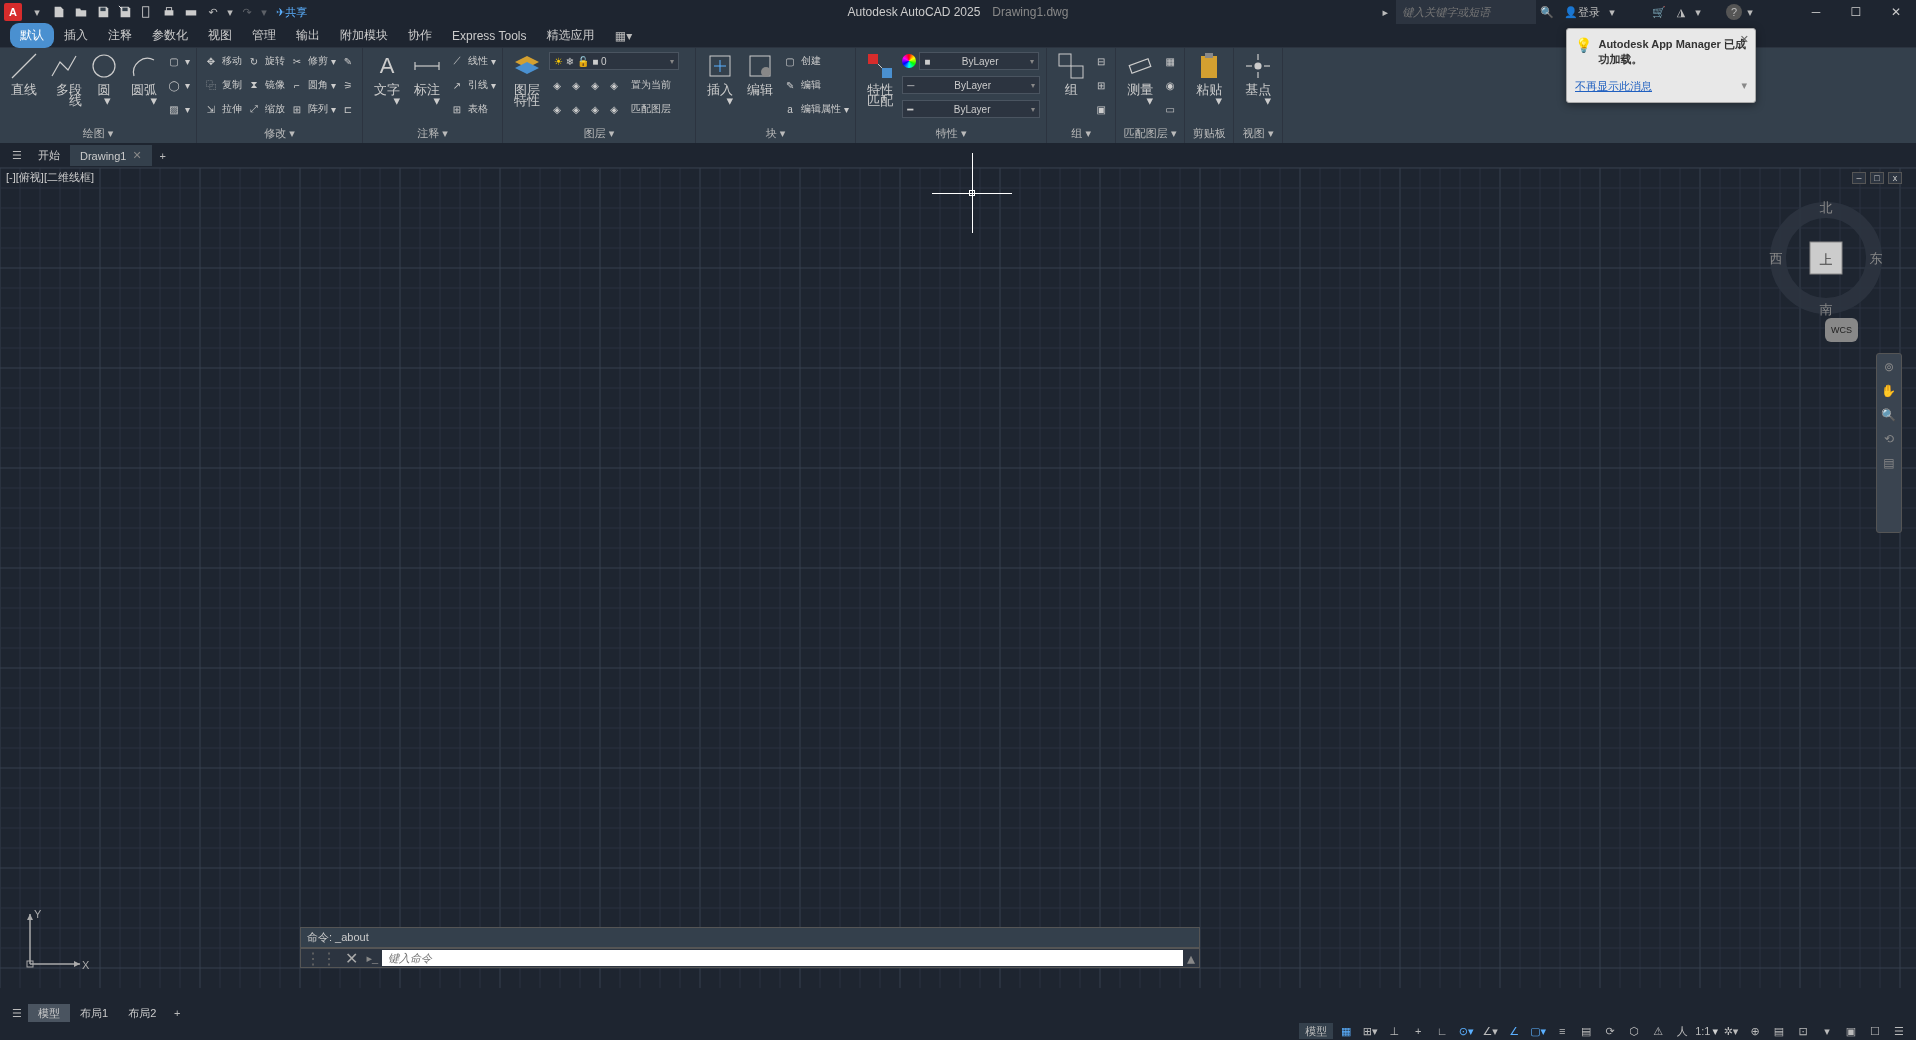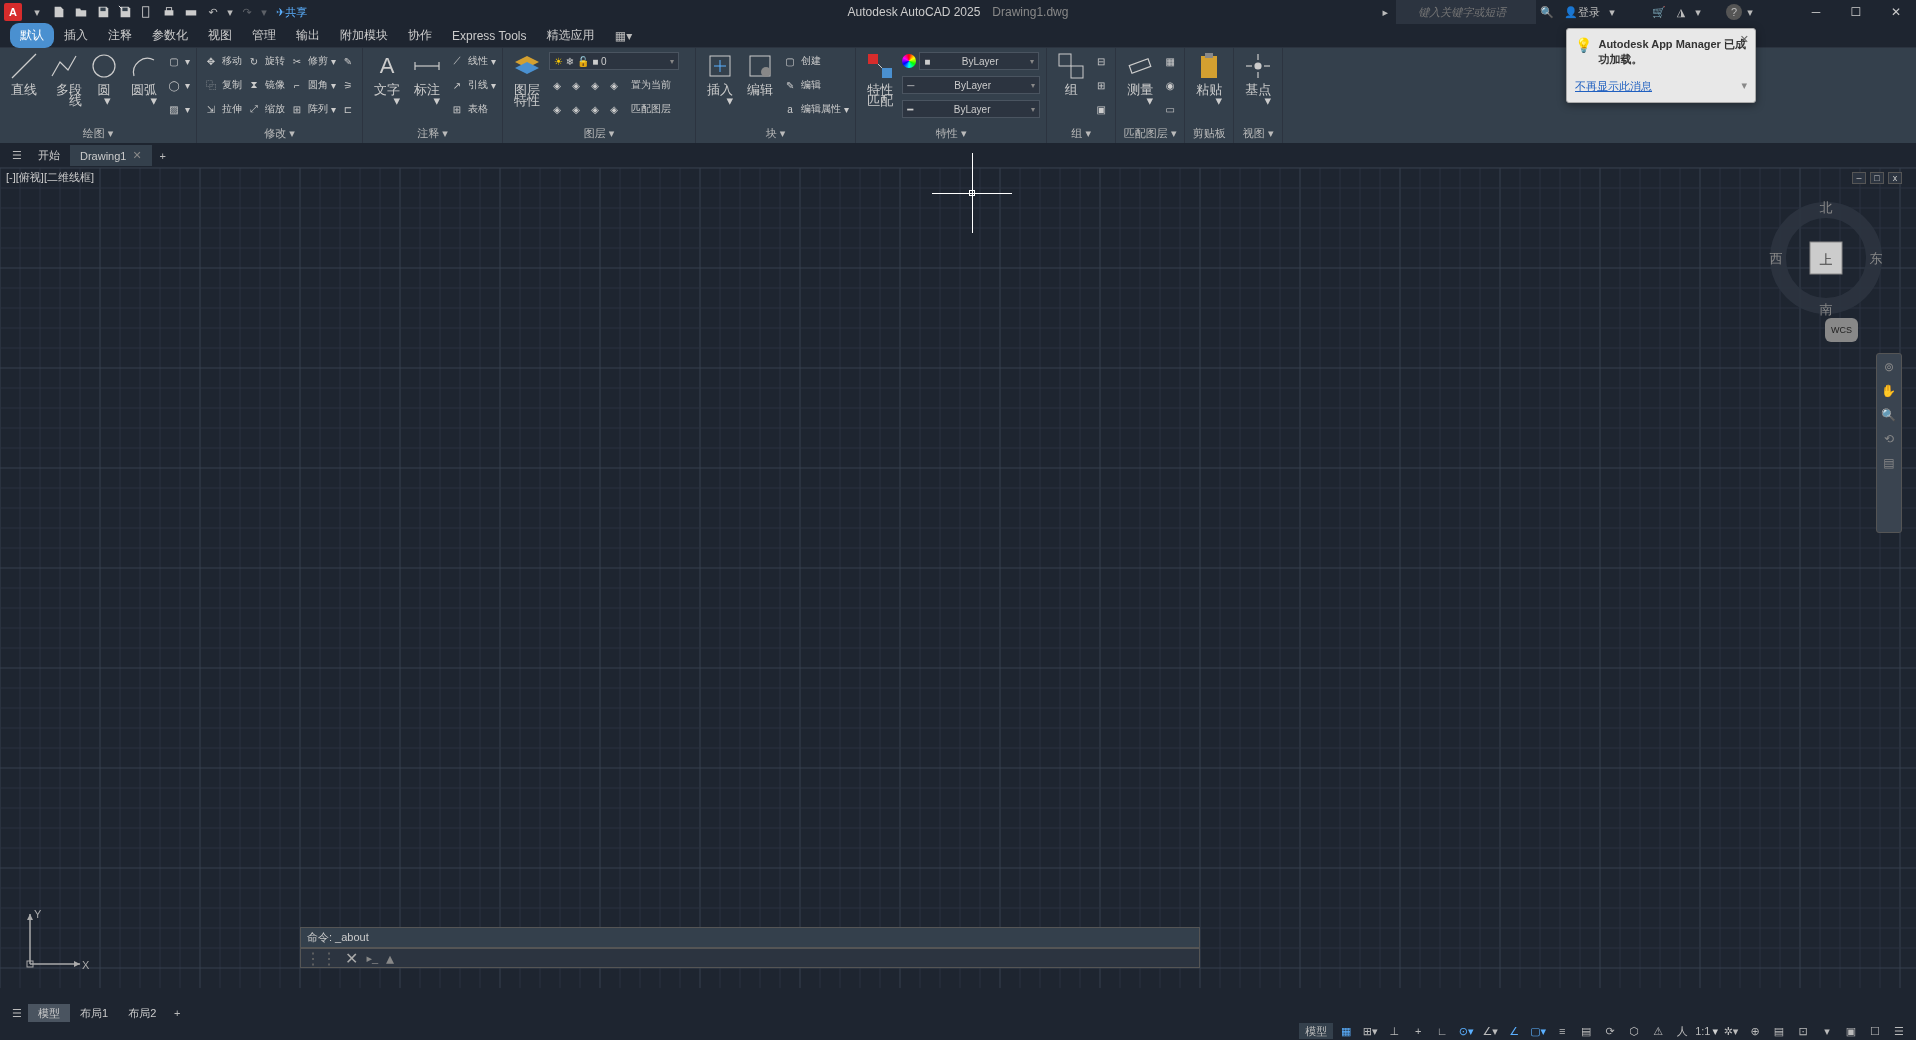--- a/index.html
+++ b/index.html
@@ -6,21 +6,21 @@
 body { width:1916px; height:1040px; background:#1e2530; color:#d0d0d0; overflow:hidden; position:relative; }
 
 
 #title-bar { height:24px; background:#1e2530; display:flex; align-items:center; font-size:11px; }
 #app-badge { width:18px; height:18px; background:#d72c2c; color:#fff; font-weight:bold; text-align:center; line-height:18px; margin:0 4px; border-radius:2px; font-size:11px; }
 .qat-ico { width:18px; height:18px; margin:0 2px; display:flex; align-items:center; justify-content:center; color:#bbb; cursor:pointer; }
 .qat-ico svg { width:14px; height:14px; fill:#bbb; }
 #title-text { position:absolute; left:50%; transform:translateX(-50%); color:#ccc; font-size:12px; }
 #title-file { color:#888; margin-left:12px; }
 #title-right { margin-left:auto; display:flex; align-items:center; }
-#search-box { width:140px; height:24px; background:#2c3440; border:none; color:#888; font-size:11px; padding:0 22px; font-style:italic;font-family:Liberation Serif, serif; }
+#search-box { width:140px; height:24px; background:#2c3440; border:none; color:#888; font-size:11px; padding:0 6px; font-style:italic;font-family:Liberation Serif, serif; }
 .win-btn { width:40px; height:24px; display:flex; align-items:center; justify-content:center; color:#ccc; cursor:pointer; font-size:12px; }
 
 
 #ribbon-tabs { height:24px; background:#1e2530; display:flex; align-items:center; border-bottom:1px solid #2c3440; padding-left:10px; font-size:12px; }
 .rtab { padding:4px 10px; color:#ccc; cursor:pointer; }
 .rtab.active { background:#4a90d0; color:#fff;border-radius:9px; }
 
 
 #ribbon { height:96px; background:#34404c; display:flex; border-bottom:1px solid #1e2530; }
 .panel { display:flex; flex-direction:column; padding:2px 6px; border-right:1px solid #2c3440; }
@@ -668,20 +668,21 @@
     <div class="nav-ico">⟲</div>
     <div class="nav-ico">▤</div>
   </div>
 
   <div id="cmd-area">
     <div id="cmd-hist">命令: _about</div>
     <div id="cmd-line">
       <span class="handle">⋮⋮</span>
       <span class="handle" style="color:#aaa">✕</span>
       <span class="prompt">▸_</span>
+      <input id="cmd-input" placeholder="键入命令" style="">
       <span class="handle" style="color:#888">▴</span>
     </div>
   </div>
 </div>
 
 <div id="layout-tabs">
   <span class="qat-ico">☰</span>
   <div class="ltab active">模型</div>
   <div class="ltab">布局1</div>
   <div class="ltab">布局2</div>

